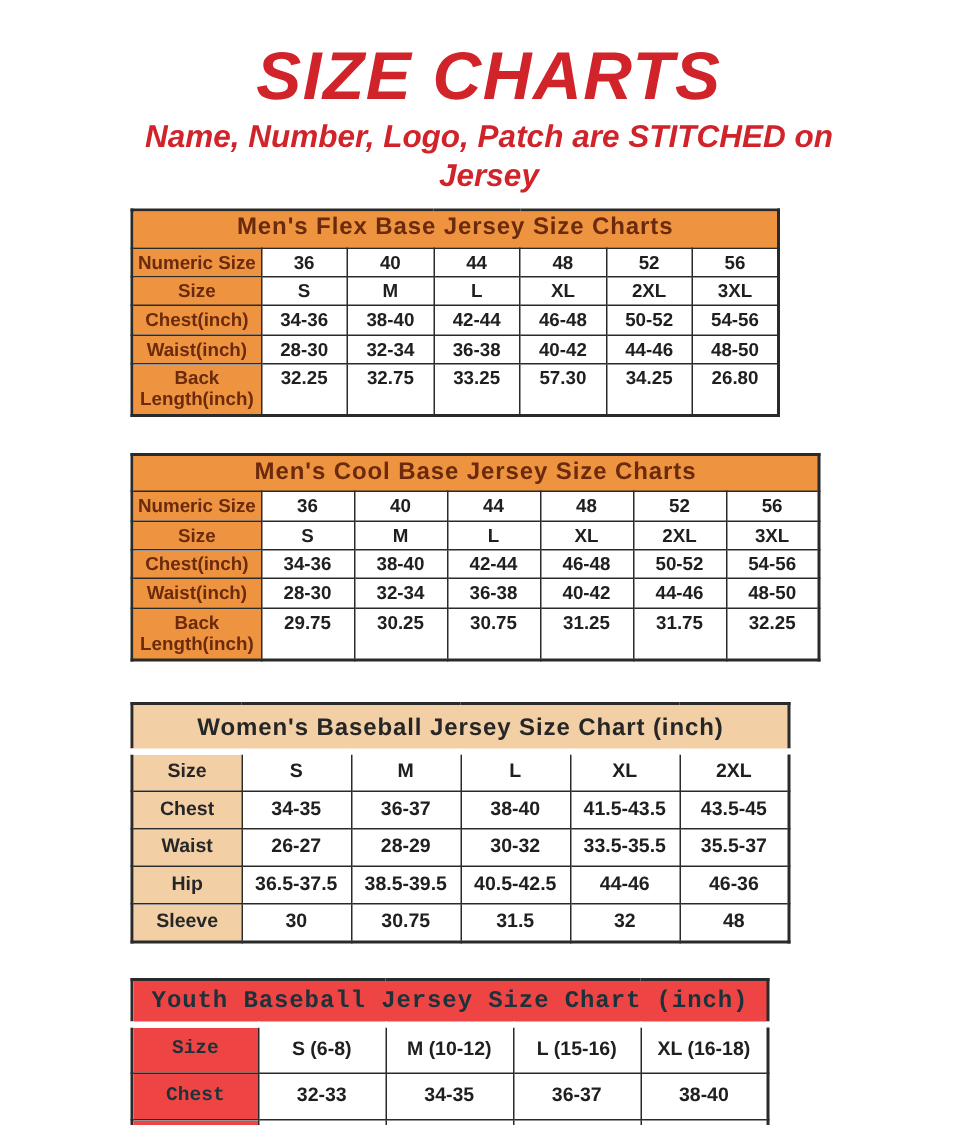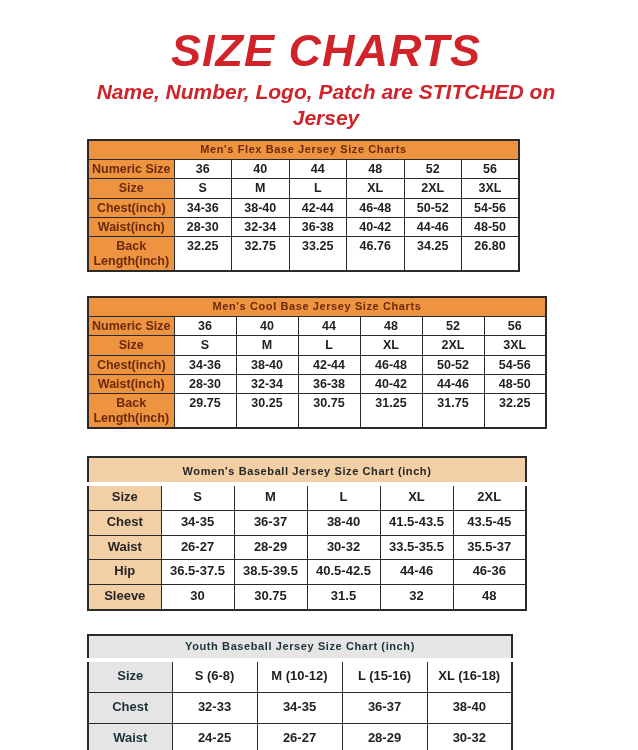--- a/index.html
+++ b/index.html
@@ -45,31 +45,31 @@
     vertical-align: top;
     font-weight: bold;
     color: #1f1f1f;
     font-size: 12.5px;
     line-height: 1.15;
     padding: 2px 0 2px;
     overflow: hidden;
     white-space: normal;
   }
   .size-table .title-cell {
-    font-size: 11px;
+    font-size: 16px;
     letter-spacing: 0.6px;
     padding: 2px 0 3px;
   }
   
   .theme-orange .title-cell,
   .theme-orange .label-cell { background: #ee9440; color: #6b2a0c; }
   .theme-peach .title-cell,
   .theme-peach .label-cell { background: #f2cfa5; color: #262626; }
   .theme-blue .title-cell,
-  .theme-blue .label-cell { background: #e5e5e5; color: #1c323a; }
+  .theme-blue .label-cell { background: #ef4444; color: #1c323a; font-family: Liberation Mono, monospace; }
   .theme-peach .title-cell,
   .theme-blue .title-cell { border-bottom: 4px solid #ffffff; }
   
   .tbl-mens-flex { width: 433px; margin-top: 9px; }
   .tbl-mens-cool { width: 460px; margin-top: 24px; }
   .tbl-womens    { width: 440px; margin-top: 27px; }
   .tbl-youth     { width: 426px; margin-top: 23px; }
   .tbl-mens-flex col.label, .tbl-mens-cool col.label { width: 86px; }
   .tbl-womens col.label { width: 73px; }
   .tbl-youth  col.label { width: 84px; }
@@ -133,21 +133,21 @@
             <td class="data-cell">36-38</td>
             <td class="data-cell">40-42</td>
             <td class="data-cell">44-46</td>
             <td class="data-cell">48-50</td>
           </tr>
           <tr>
             <td class="label-cell">Back Length(inch)</td>
             <td class="data-cell">32.25</td>
             <td class="data-cell">32.75</td>
             <td class="data-cell">33.25</td>
-            <td class="data-cell">46.76</td>
+            <td class="data-cell">57.30</td>
             <td class="data-cell">34.25</td>
             <td class="data-cell">26.80</td>
           </tr>
         </tbody>
       </table>
       <table class="size-table theme-orange tbl-mens-cool">
         <colgroup>
           <col class="label">
           <col class="data">
           <col class="data">

